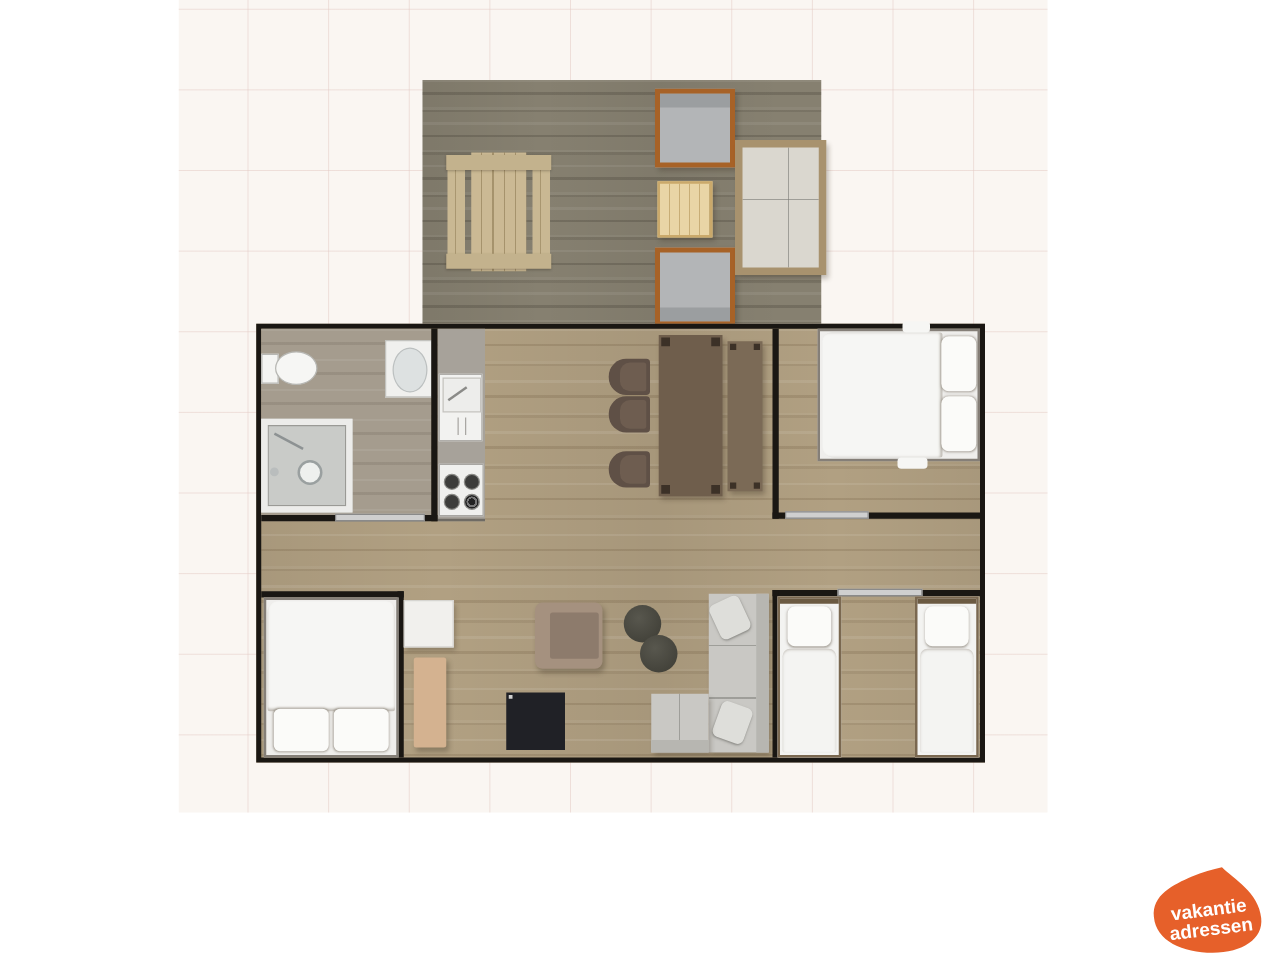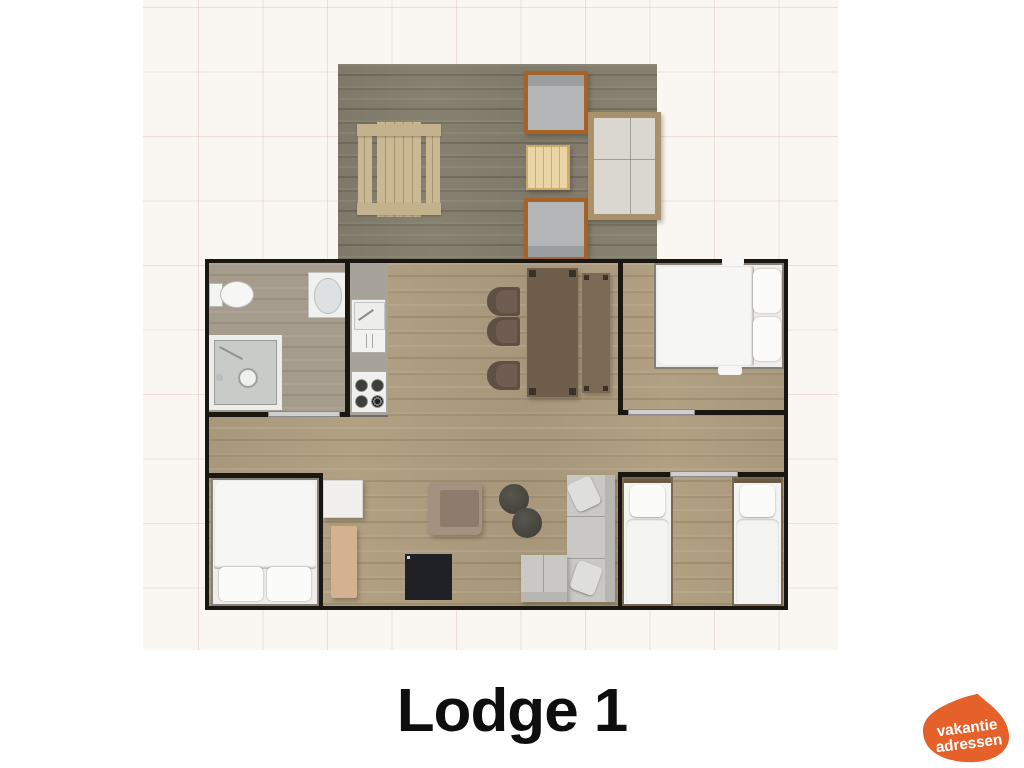--- a/index.html
+++ b/index.html
@@ -225,21 +225,20 @@
     <div class="abs twin-bed" style="left:413px;">
       <div class="pillow"></div>
       <div class="duvet"></div>
     </div>
     <div class="abs twin-bed" style="left:523px;">
       <div class="pillow"></div>
       <div class="duvet"></div>
     </div>
   </div>
 
-  <div class="abs plan-title">Lodge 1</div>
 
   <div class="abs logo">
     <svg width="93" height="72" viewBox="0 0 100 78">
       <path d="M62 2 C72 12 94 24 96 46 C98 64 80 76 54 76 C28 76 5 66 3 45 C1 26 20 17 36 10 C45 6 54 4 62 2 Z" fill="#e6602a"></path>
       <g transform="rotate(-7 52 50)" font-family="Liberation Sans, sans-serif" font-size="16.5" font-weight="bold" fill="#ffffff" text-anchor="middle">
         <text x="52" y="44">vakantie</text>
         <text x="52" y="61">adressen</text>
       </g>
     </svg>
   </div>

